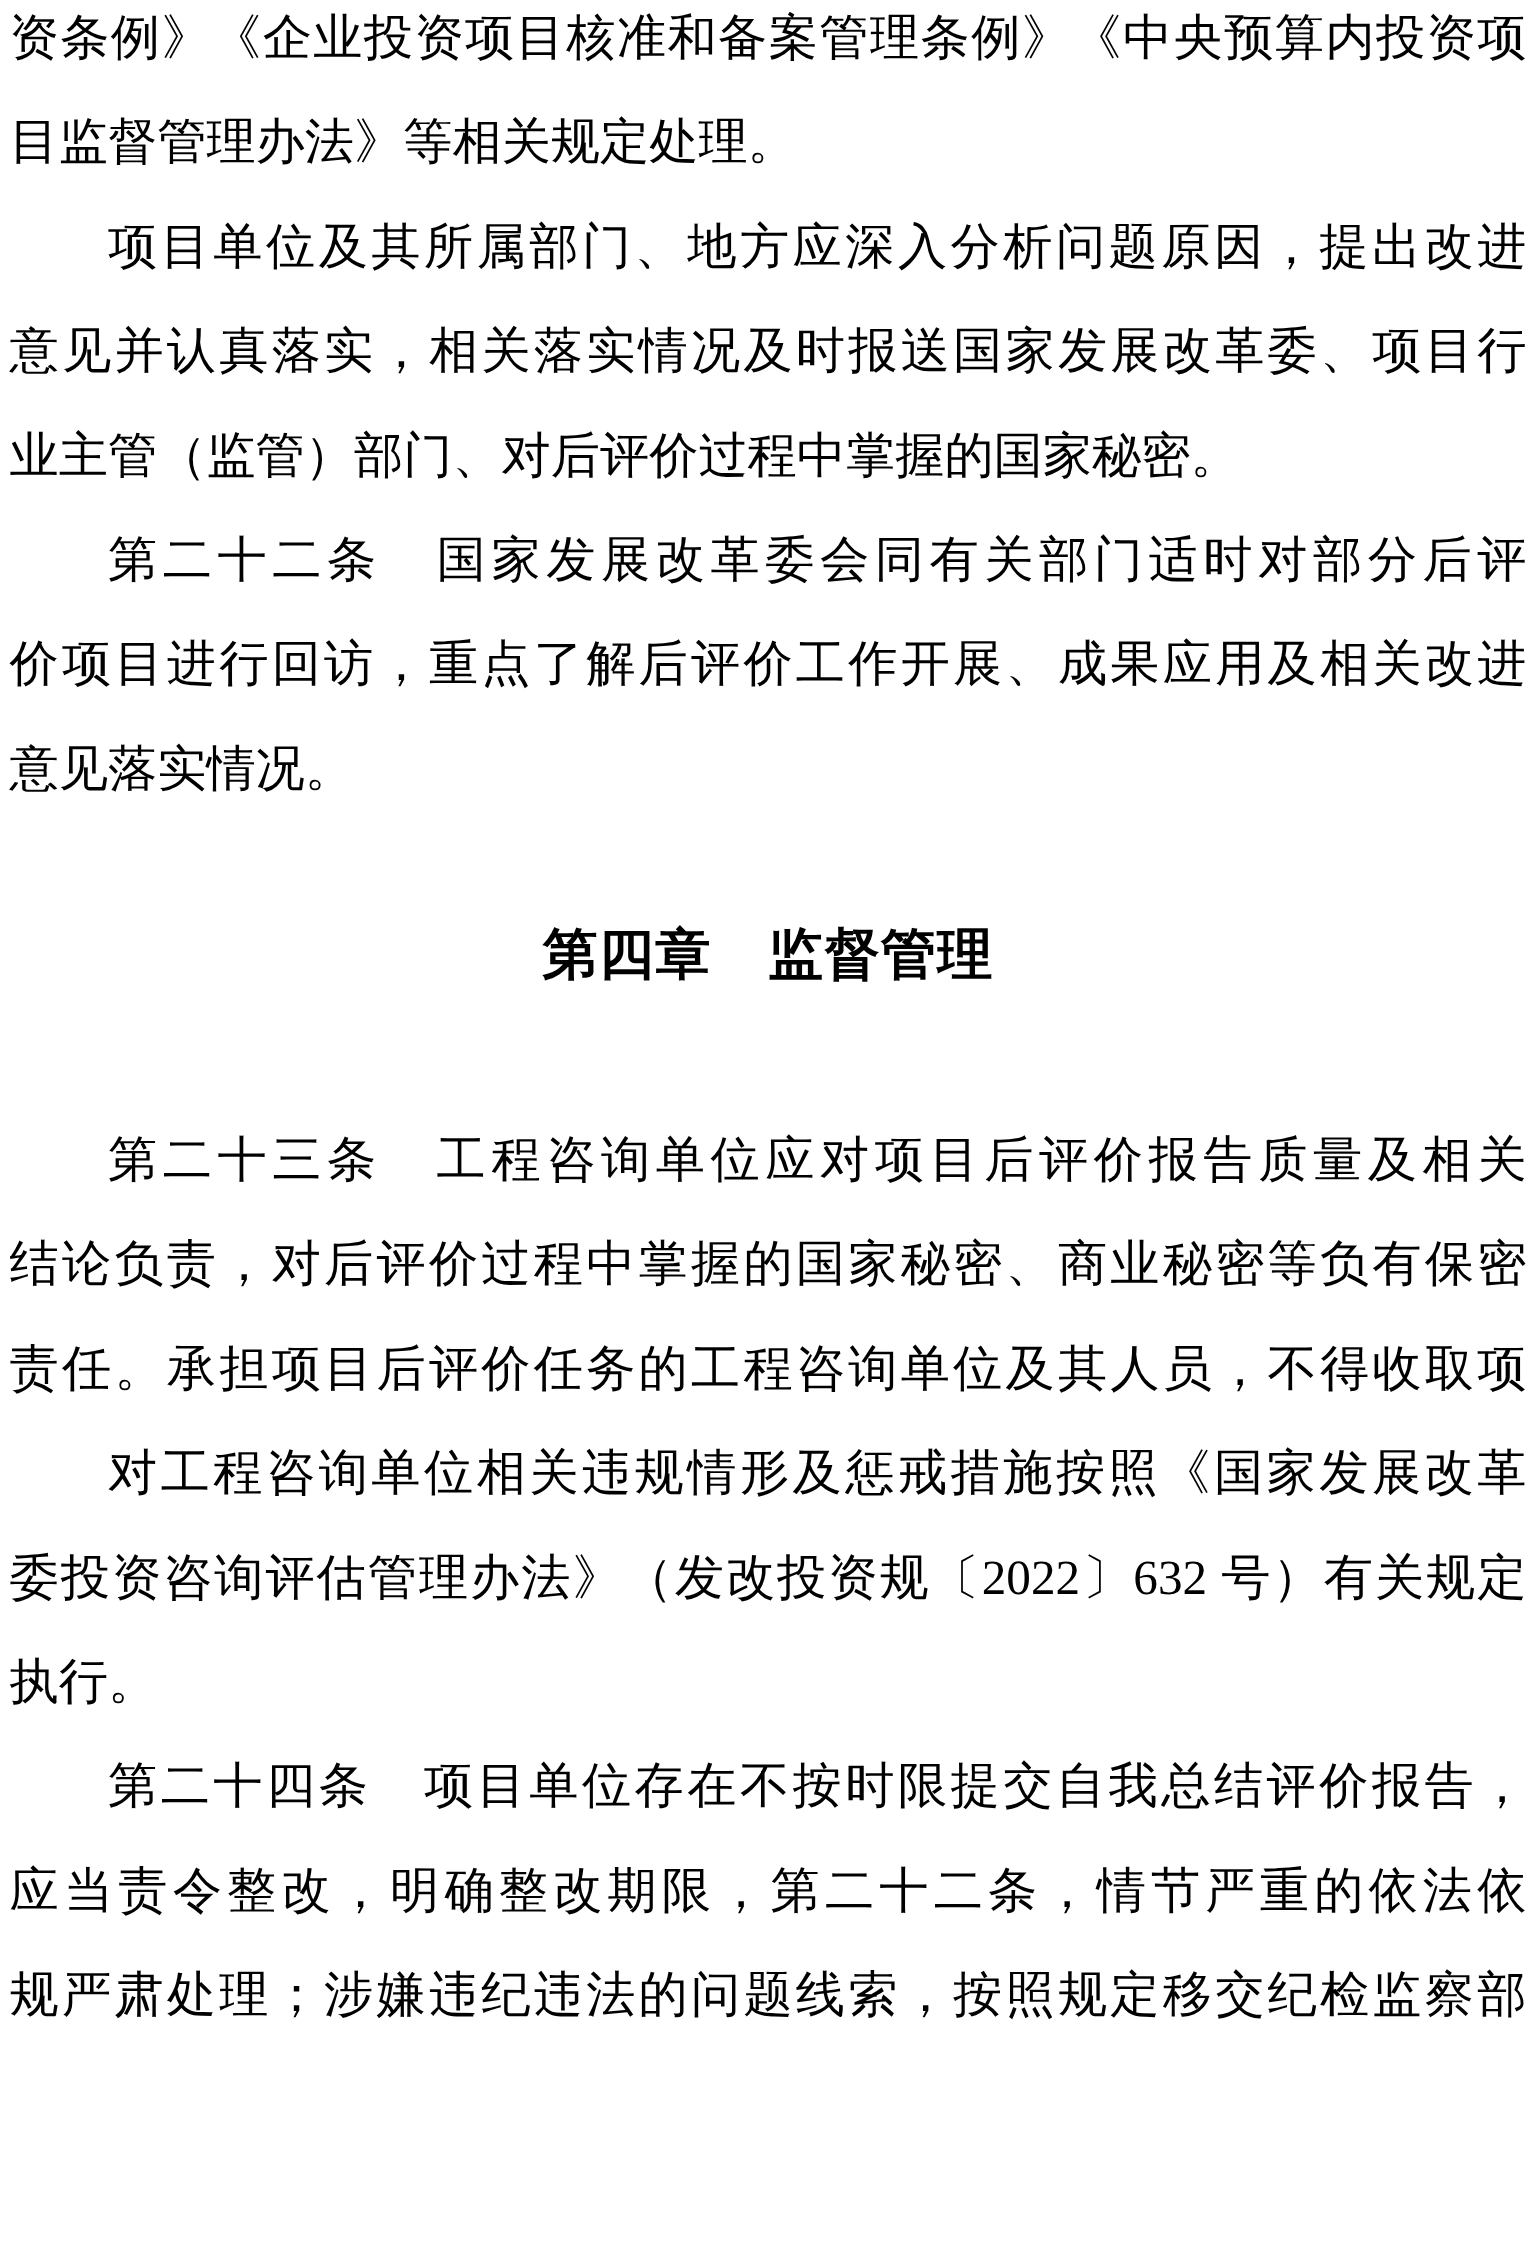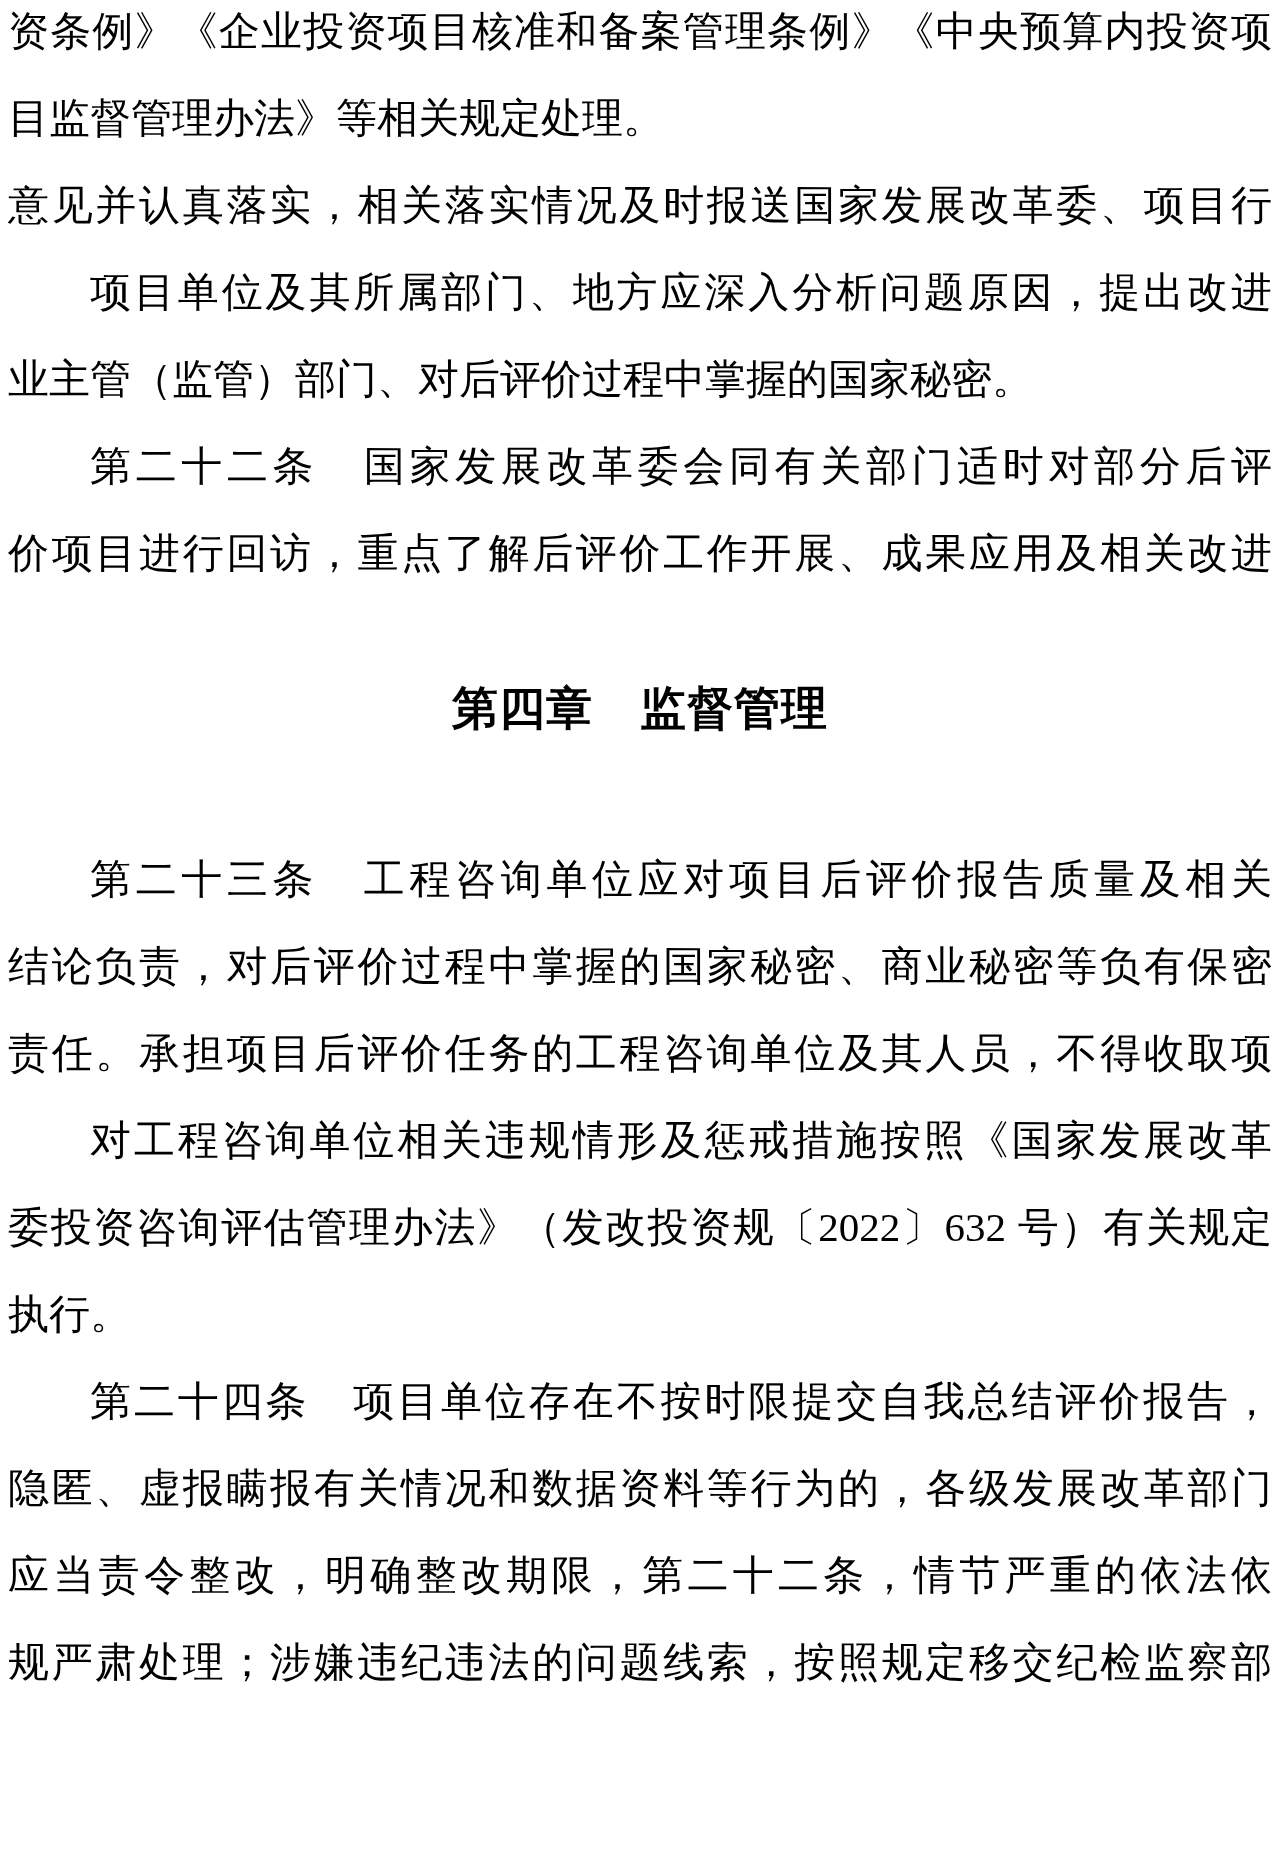--- a/index.html
+++ b/index.html
@@ -51,30 +51,30 @@
     letter-spacing: 1px;
   }
 </style>
 </head>
 <body>
 
 <div class="page">
   <div class="doc" id="doc">
       <div class="line justify">资条例》《企业投资项目核准和备案管理条例》《中央预算内投资项</div>
       <div class="line left">目监督管理办法》等相关规定处理。</div>
+      <div class="line indent-justify">项目单位及其所属部门、地方应深入分析问题原因，提出改进</div>
       <div class="line justify">意见并认真落实，相关落实情况及时报送国家发展改革委、项目行</div>
-      <div class="line indent-justify">项目单位及其所属部门、地方应深入分析问题原因，提出改进</div>
       <div class="line left">业主管（监管）部门、对后评价过程中掌握的国家秘密。</div>
       <div class="line indent-justify">第二十二条　国家发展改革委会同有关部门适时对部分后评</div>
       <div class="line justify">价项目进行回访，重点了解后评价工作开展、成果应用及相关改进</div>
+      <div class="line left">意见落实情况。</div>
       <div class="line heading">第四章　监督管理</div>
       <div class="line indent-justify">第二十三条　工程咨询单位应对项目后评价报告质量及相关</div>
       <div class="line justify">结论负责，对后评价过程中掌握的国家秘密、商业秘密等负有保密</div>
       <div class="line justify">责任。承担项目后评价任务的工程咨询单位及其人员，不得收取项</div>
       <div class="line indent-justify">对工程咨询单位相关违规情形及惩戒措施按照《国家发展改革</div>
       <div class="line justify">委投资咨询评估管理办法》（发改投资规〔2022〕632 号）有关规定</div>
       <div class="line left">执行。</div>
       <div class="line indent-justify">第二十四条　项目单位存在不按时限提交自我总结评价报告，</div>
-      <div class="line justify">隐匿、虚报瞒报有关情况和数据资料等行为的，各级发展改革部门</div>
       <div class="line justify">应当责令整改，明确整改期限，第二十二条，情节严重的依法依</div>
       <div class="line justify">规严肃处理；涉嫌违纪违法的问题线索，按照规定移交纪检监察部</div>
     </div>
 </div>
 
 </body></html>

